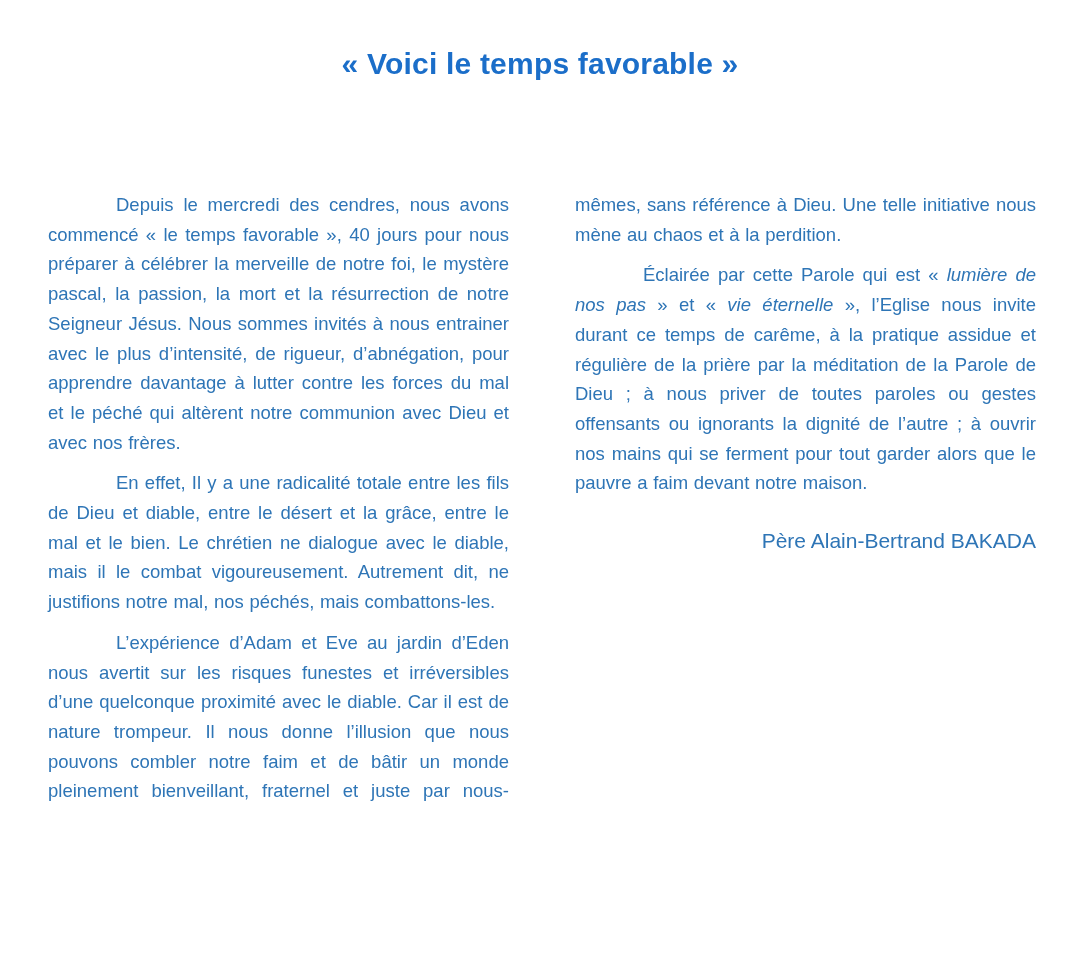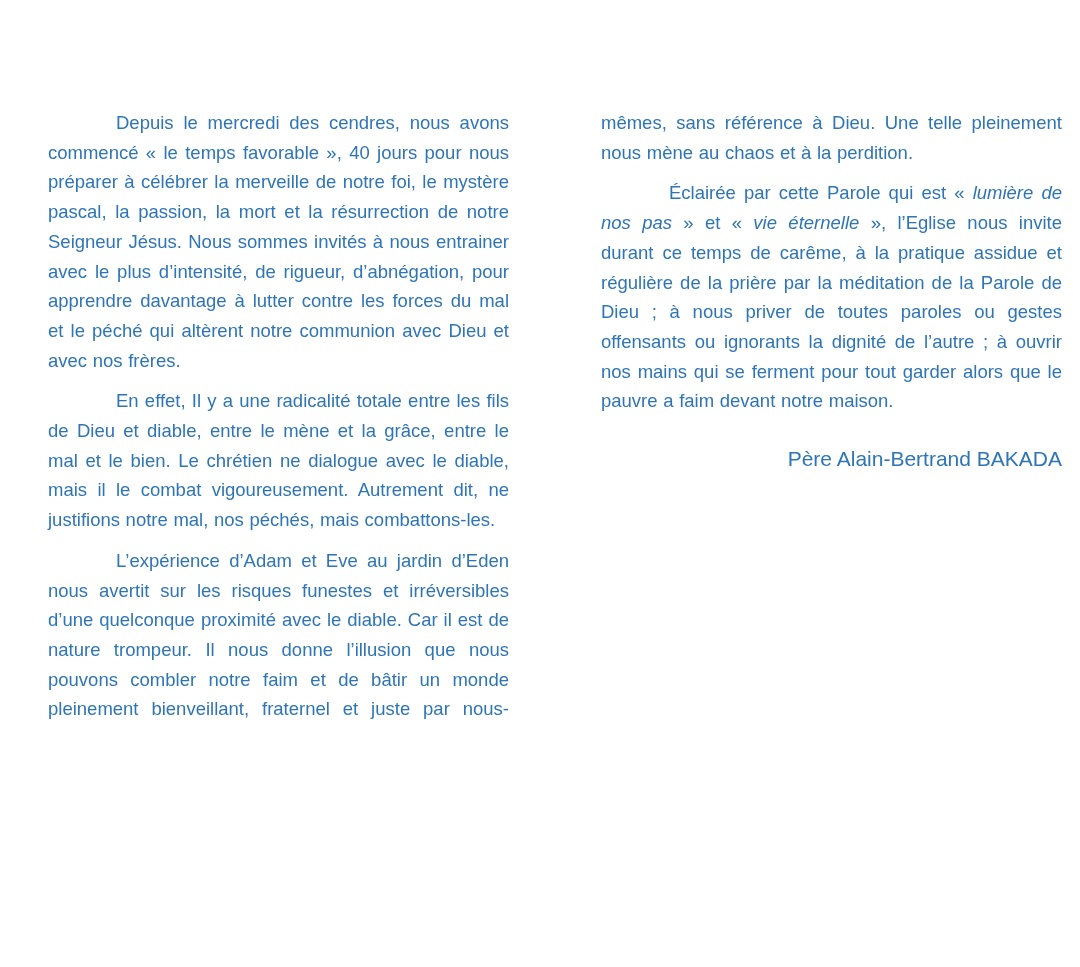--- a/index.html
+++ b/index.html
@@ -27,21 +27,21 @@
     text-align:center;
     color:var(--title-color);
     font-size:30px;
     font-weight:bold;
     line-height:1.2;
     letter-spacing:.2px;
   }
   .content{
     display:flex;
     margin:108px 48px 0 48px;
-    gap:92px;
+    gap:66px;
   }
   .col{
     width:461px;
     flex:0 0 461px;
   }
   .para{
     margin:0 0 11px 0;
     color:var(--body-color);
     font-size:18.5px;
     line-height:29.7px;
@@ -57,34 +57,35 @@
     color:var(--body-color);
     font-size:21px;
     line-height:29.7px;
   }
 </style>
 </head>
 <body>
 
 <div class="page">
 
+  <h1 class="doc-title">« Voici le temps favorable »</h1>
 
   <div class="content">
 
     <div class="col">
       <div>
           <p class="para indent"><span>Depuis le mercredi des cendres, nous avons commencé « le temps favorable », 40 jours pour nous préparer à célébrer la merveille de notre foi, le mystère pascal, la passion, la mort et la résurrection de notre Seigneur Jésus. Nous sommes invités à nous entrainer avec le plus d’intensité, de rigueur, d’abnégation, pour apprendre davantage à lutter contre les forces du mal et le péché qui altèrent notre communion avec Dieu et avec nos frères.</span></p>
-          <p class="para indent"><span>En effet, Il y a une radicalité totale entre les fils de Dieu et diable, entre le mène et la grâce, entre le mal et le bien. Le chrétien ne dialogue avec le diable, mais il le combat vigoureusement. Autrement dit, ne justifions notre mal, nos péchés, mais combattons-les.</span></p>
+          <p class="para indent"><span>En effet, Il y a une radicalité totale entre les fils de Dieu et diable, entre le désert et la grâce, entre le mal et le bien. Le chrétien ne dialogue avec le diable, mais il le combat vigoureusement. Autrement dit, ne justifions notre mal, nos péchés, mais combattons-les.</span></p>
           <p class="para indent jlast"><span>L’expérience d’Adam et Eve au jardin d’Eden nous avertit sur les risques funestes et irréversibles d’une quelconque proximité avec le diable. Car il est de nature trompeur. Il nous donne l’illusion que nous pouvons combler notre faim et de bâtir un monde pleinement bienveillant, fraternel et juste par nous-</span></p>
         </div>
     </div>
 
     <div class="col">
       <div>
-          <p class="para"><span>mêmes, sans référence à Dieu. Une telle pleinement nous mène au chaos et à la perdition.</span></p>
+          <p class="para"><span>mêmes, sans référence à Dieu. Une telle initiative nous mène au chaos et à la perdition.</span></p>
           <p class="para indent"><span>Éclairée par cette Parole qui est « </span><span class="italic">lumière de nos pas</span><span> » et « </span><span class="italic">vie éternelle</span><span> », l’Eglise nous invite durant ce temps de carême, à la pratique assidue et régulière de la prière par la méditation de la Parole de Dieu ; à nous priver de toutes paroles ou gestes offensants ou ignorants la dignité de l’autre ; à ouvrir nos mains qui se ferment pour tout garder alors que le pauvre a faim devant notre maison.</span></p>
         </div>
       <p class="signature">Père Alain-Bertrand BAKADA</p>
     </div>
 
   </div>
 
 </div>
 
 </body></html>

